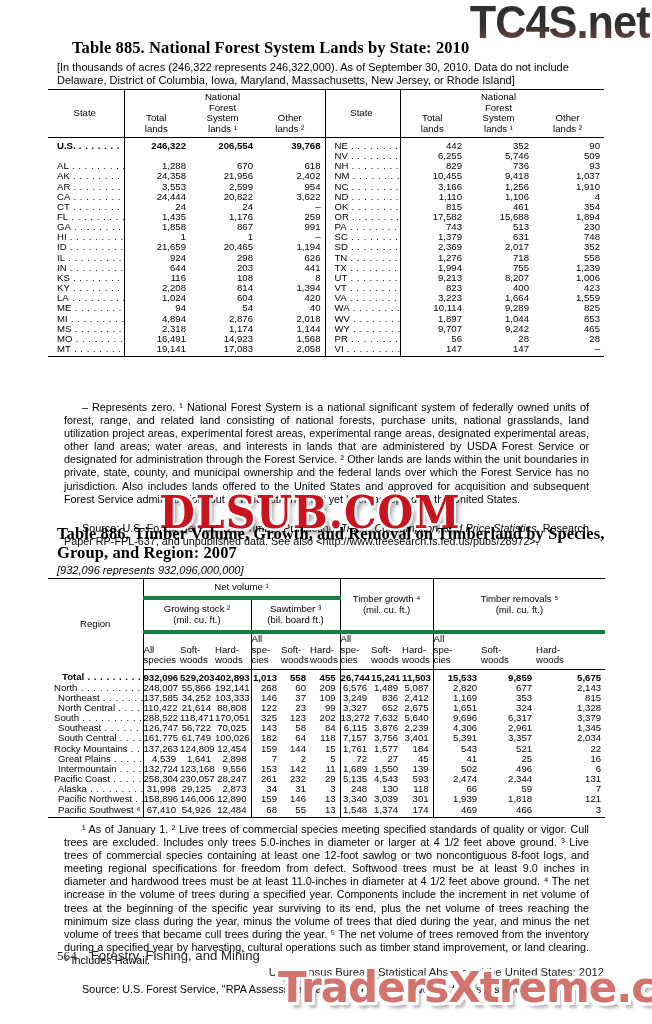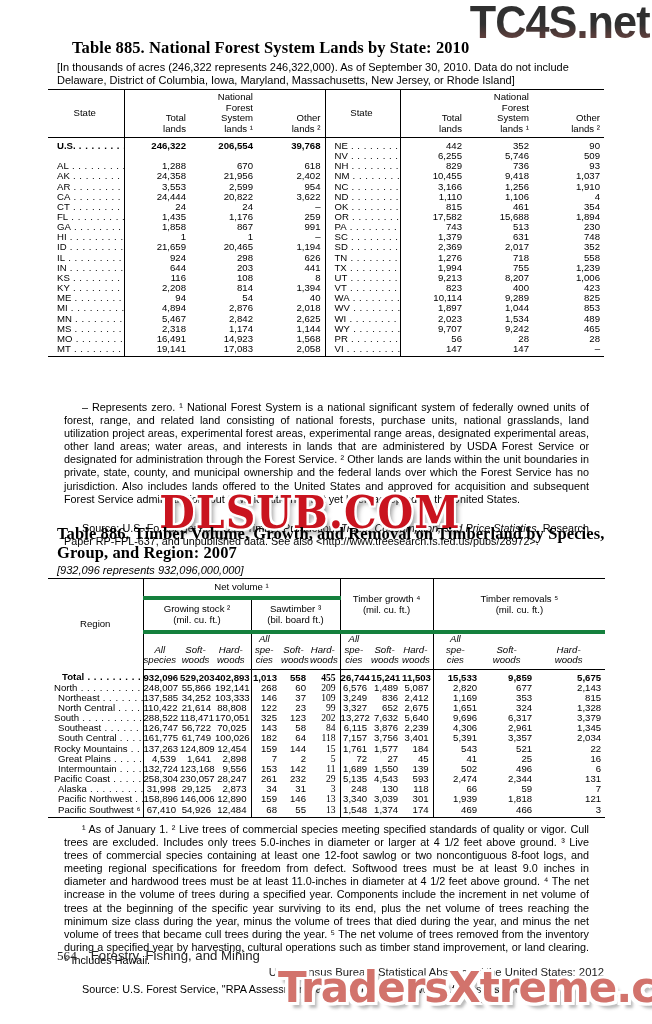--- a/index.html
+++ b/index.html
@@ -24,38 +24,38 @@
   td.num{text-align:right;padding:0 4px 0 0;font-size:9.6px;line-height:10.15px;white-space:nowrap;}
   td.lbl{padding:0 2px 0 9px;font-size:9.6px;line-height:10.15px;white-space:nowrap;}
   .dots::after{content:" . . . . . . . . . . . . . . . . . . . . . . . . .";letter-spacing:.5px;}
   .b-left td:nth-child(-n+4){font-weight:bold;}
   .b-all td{font-weight:bold;}
 
   
   #t885{left:48px;top:89px;width:556px;}
   #t885 thead th{border-bottom:1px solid #000;padding:2px 4px 3px 2px;height:42px;}
   #t885 th.h-state{text-align:center;vertical-align:middle;}
-  #t885 th.h-num{text-align:right;vertical-align:bottom;padding-right:4px;}
+  #t885 th.h-num{text-align:center;vertical-align:bottom;padding-right:4px;}
   #t885 tr > *:nth-child(1),#t885 tr > *:nth-child(4),
   #t885 tr > *:nth-child(5){border-right:1px solid #000;}
   #t885 tbody tr:first-child td{padding-top:2.5px;}
   #t885 tbody tr:last-child td{padding-bottom:2px;}
 
   
   #t886{left:48px;top:578px;width:557px;}
   #t886 thead th{padding:1px 3px;}
   #t886 .h-c{text-align:center;vertical-align:middle;}
-  #t886 tr.sub th{text-align:center;vertical-align:bottom;padding:0 4px 3px 0;font-style:italic;}
+  #t886 tr.sub th{text-align:left;vertical-align:bottom;padding:0 4px 3px 0;}
   #t886 thead tr.sub th{border-bottom:1px solid #000;}
   .bb{border-bottom:4px solid #15803d;}
   .vr{border-right:1px solid #000;}
   .vrh{border-right:1.5px solid #000;}
   #t886 td:nth-child(1),#t886 td:nth-child(4),
   #t886 td:nth-child(10){border-right:1px solid #000;}
-  #t886 td:nth-child(7){border-right:1.5px solid #000;font-family:Liberation Serif, serif;}
+  #t886 td:nth-child(7){border-right:1.5px solid #000;}
   #t886 td.lbl{padding-left:6px;}
   #t886 tr.ind1 td.lbl{padding-left:10px;}
   #t886 tr.ind2 td.lbl{padding-left:14px;}
   #t886 tbody tr:first-child td{padding-top:2.5px;}
   #t886 tbody tr:last-child td{padding-bottom:2px;}
   #t886 tr.r1 th{height:15px;}
   #t886 tr.r2 th{height:28px;}
   #t886 tr.sub th{height:32px;white-space:pre-line;font-size:9.6px;line-height:10.6px;}
 
   
@@ -275,48 +275,48 @@
           <td class="lbl"><span class="lt">KY</span><span class="dots"></span></td>
           <td class="num">2,208</td>
           <td class="num">814</td>
           <td class="num">1,394</td>
           <td class="lbl"><span class="lt">VT</span><span class="dots"></span></td>
           <td class="num">823</td>
           <td class="num">400</td>
           <td class="num">423</td>
         </tr>
         <tr>
+          <td class="lbl"><span class="lt">LA</span><span class="dots"></span></td>
+          <td class="num">1,024</td>
+          <td class="num">604</td>
+          <td class="num">420</td>
+          <td class="lbl"><span class="lt">VA</span><span class="dots"></span></td>
+          <td class="num">3,223</td>
+          <td class="num">1,664</td>
+          <td class="num">1,559</td>
+        </tr>
+        <tr>
           <td class="lbl"><span class="lt">ME</span><span class="dots"></span></td>
           <td class="num">94</td>
           <td class="num">54</td>
           <td class="num">40</td>
           <td class="lbl"><span class="lt">WA</span><span class="dots"></span></td>
           <td class="num">10,114</td>
           <td class="num">9,289</td>
           <td class="num">825</td>
         </tr>
         <tr>
           <td class="lbl"><span class="lt">MI</span><span class="dots"></span></td>
           <td class="num">4,894</td>
           <td class="num">2,876</td>
           <td class="num">2,018</td>
           <td class="lbl"><span class="lt">WV</span><span class="dots"></span></td>
           <td class="num">1,897</td>
           <td class="num">1,044</td>
           <td class="num">853</td>
-        </tr>
-        <tr>
-          <td class="lbl"><span class="lt">MN</span><span class="dots"></span></td>
-          <td class="num">5,467</td>
-          <td class="num">2,842</td>
-          <td class="num">2,625</td>
-          <td class="lbl"><span class="lt">WI</span><span class="dots"></span></td>
-          <td class="num">2,023</td>
-          <td class="num">1,534</td>
-          <td class="num">489</td>
         </tr>
         <tr>
           <td class="lbl"><span class="lt">MS</span><span class="dots"></span></td>
           <td class="num">2,318</td>
           <td class="num">1,174</td>
           <td class="num">1,144</td>
           <td class="lbl"><span class="lt">WY</span><span class="dots"></span></td>
           <td class="num">9,707</td>
           <td class="num">9,242</td>
           <td class="num">465</td>

